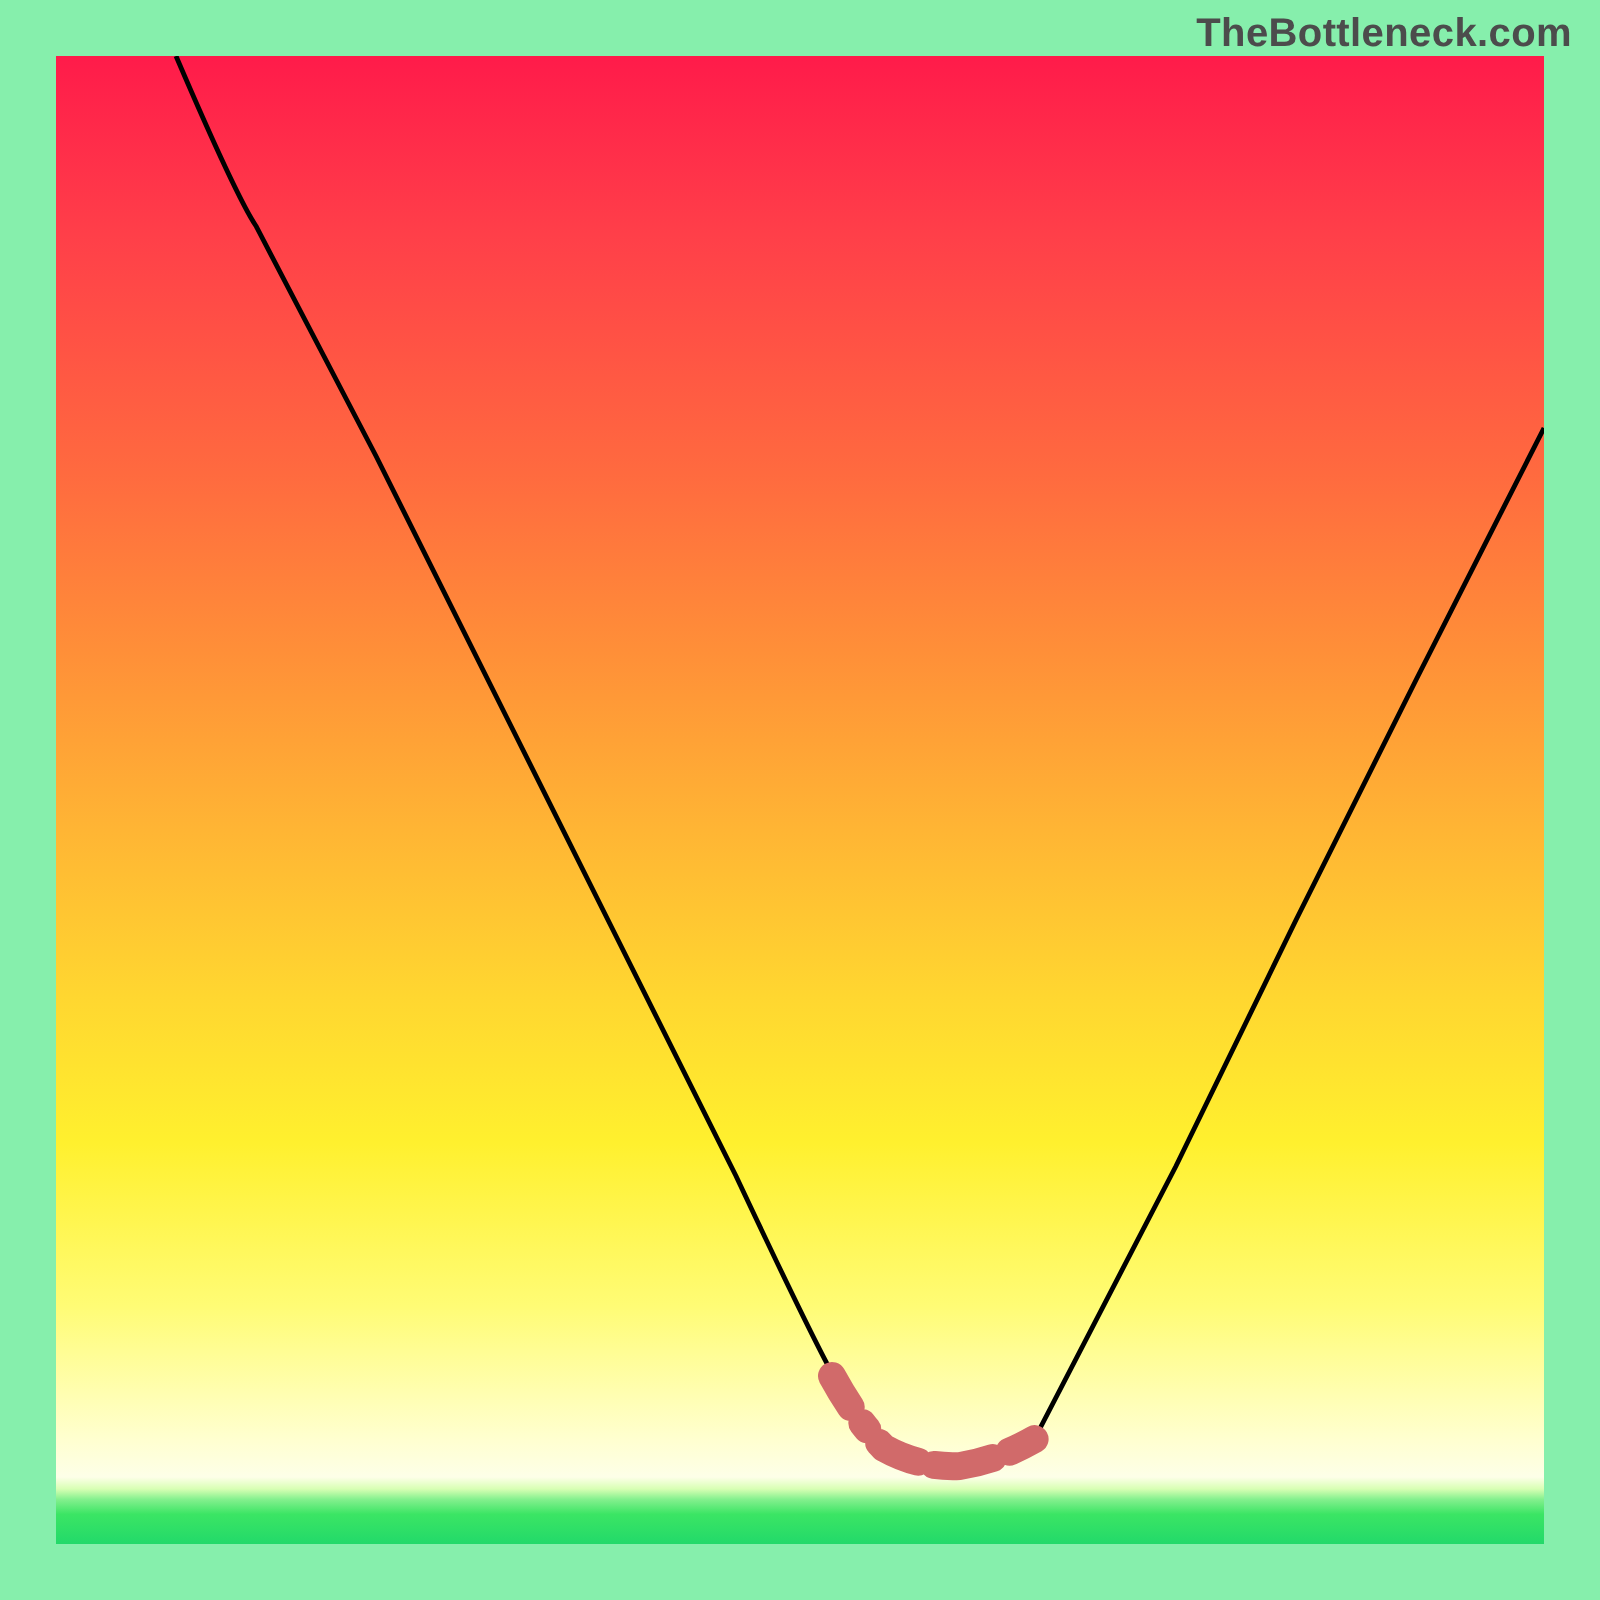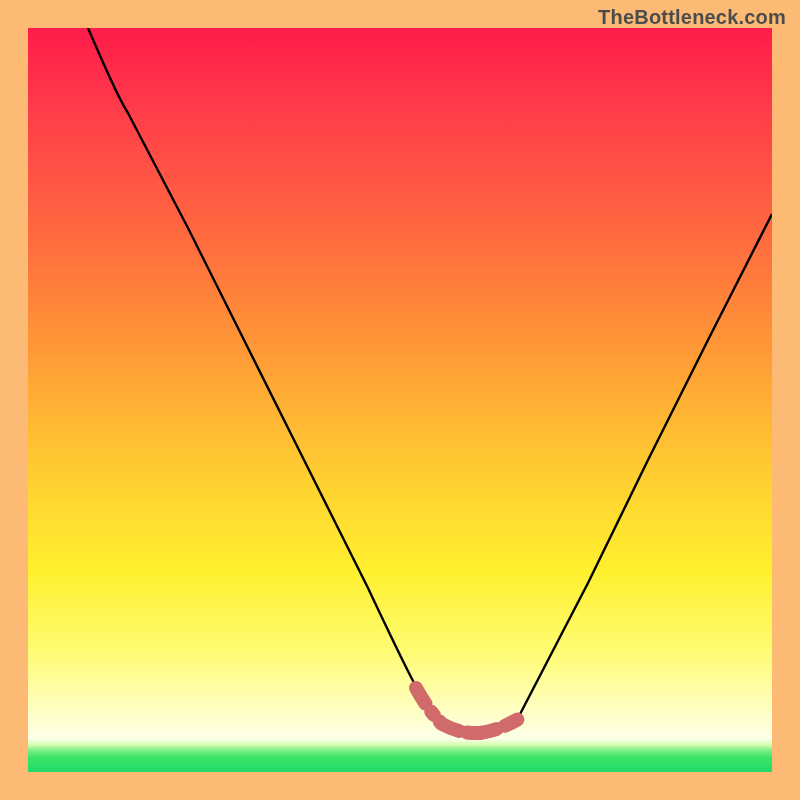--- a/index.html
+++ b/index.html
@@ -10,21 +10,21 @@
     background: #000;
     overflow: hidden;
     font-family: Arial, Helvetica, sans-serif;
   }
   .frame {
     position: absolute;
     left: 0;
     top: 0;
     width: 800px;
     height: 800px;
-    background: #fdba74;
+    background: #86efac;
   }
   .plot {
     position: absolute;
     left: 28px;
     top: 28px;
     width: 744px;
     height: 744px;
     overflow: hidden;
   }
   .gradient {

